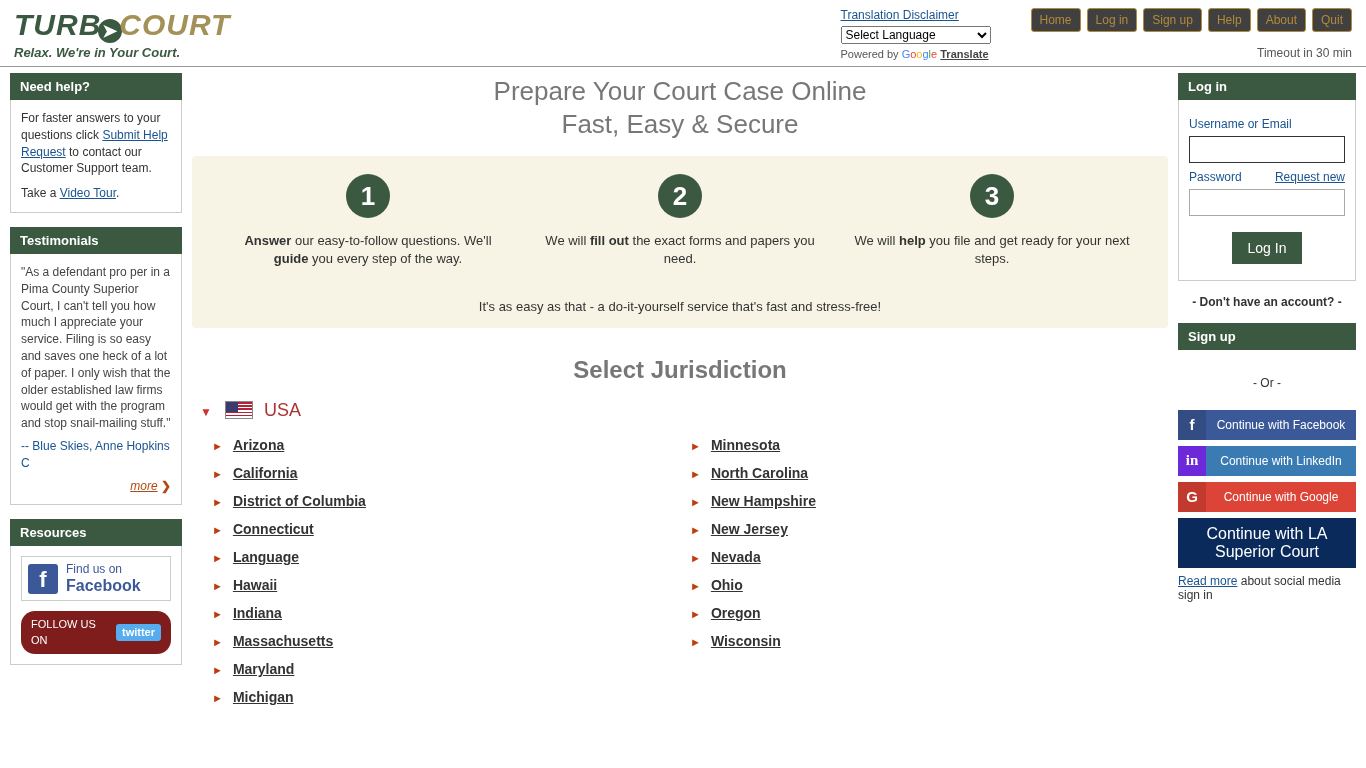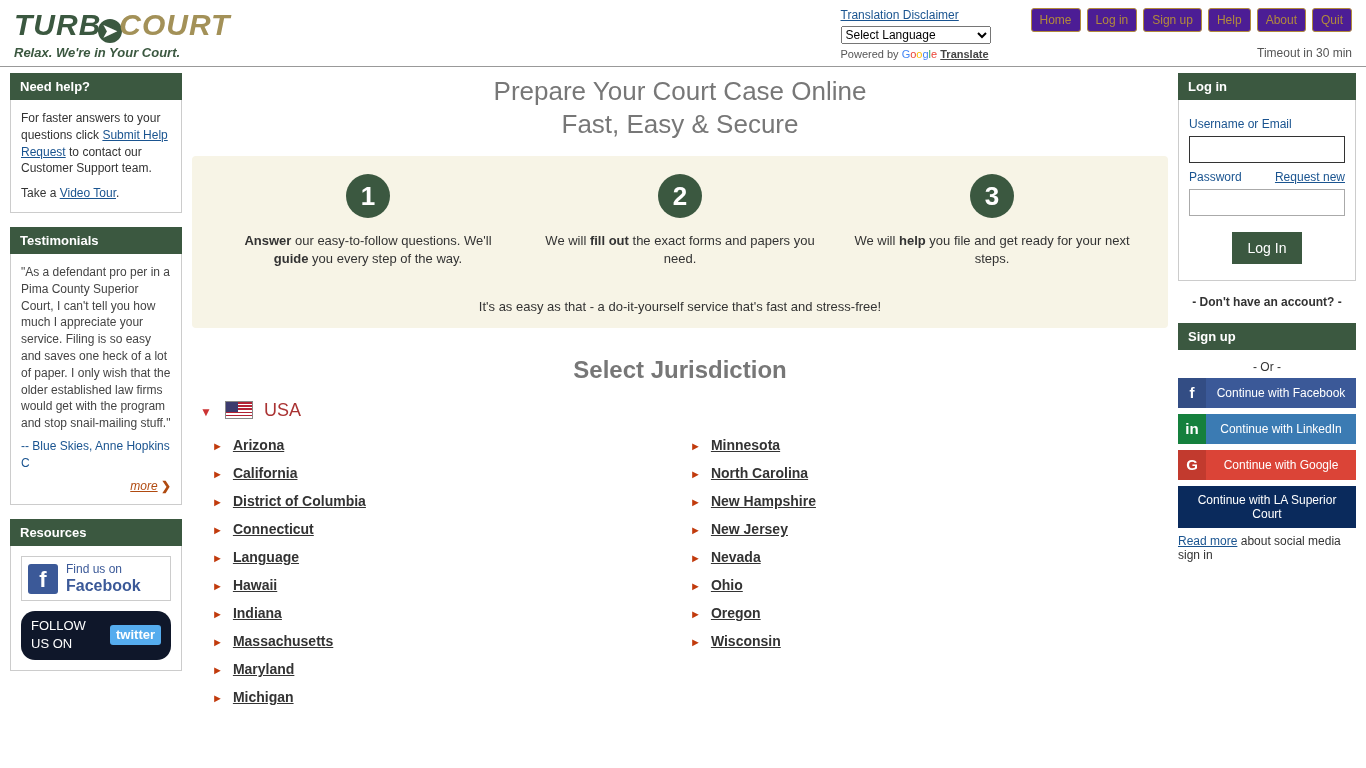--- a/index.html
+++ b/index.html
@@ -14,40 +14,40 @@
 .logo .circle { display:inline-block; width:24px; height:24px; border-radius:50%; background:#3b5840; color:#fff; text-align:center; line-height:24px; font-size:18px; vertical-align: -2px; margin: 0 -3px;}
 .tagline { font-size: 13px; font-style: italic; color: #3b5840; font-weight: bold; margin-top: 2px; }
 .header-mid { margin-left: auto; padding-right: 40px; font-size: 12px; }
 .header-mid .disclaimer { text-decoration: underline; display: inline-block; margin-bottom: 4px; }
 .lang-select { width: 150px; font-size: 12px; }
 .powered { font-size: 11px; margin-top: 4px; color: #555; }
 .powered .g1{color:#4285f4}.powered .g2{color:#ea4335}.powered .g3{color:#fbbc05}.powered .g4{color:#4285f4}.powered .g5{color:#34a853}.powered .g6{color:#ea4335}
 .powered .translate{font-weight:bold; text-decoration:underline; color:#444;}
 .header-right { text-align: right; }
 .nav-btns { display: flex; gap: 6px; margin-bottom: 14px; }
-.nav-btn { border: 1px solid #b28a3c; color: #b28a3c; background: #4c1d95; padding: 4px 8px; font-size: 12px; border-radius: 3px; cursor: pointer; }
+.nav-btn { border: 1px solid #b28a3c; color: #b28a3c; background: #404040; padding: 4px 8px; font-size: 12px; border-radius: 3px; cursor: pointer; }
 .timeout { font-size: 12px; color: #555; }
 
 .page { display: flex; padding: 6px 0 20px; }
 .col-left { width: 182px; padding: 0 0 0 10px; }
 .col-main { flex: 1; padding: 0 10px; }
 .col-right { width: 188px; padding: 0 10px 0 0; }
 
 .box-head { background: #3b5840; color: #fff; font-weight: bold; padding: 6px 10px; font-size: 13px; }
 .box-body { border: 1px solid #ccc; border-top: none; padding: 10px; font-size: 12px; line-height: 1.4; margin-bottom: 14px; }
 .box-body .quote{ color:#444; }
 .box-body .attrib{ color:#1a5490; margin-top:6px; }
 .more-row{ text-align:right; margin-top:6px; }
 .more-row a{ color:#b04a10; font-style:italic; }
 .more-row .arrow{ color:#b04a10; font-weight:bold; }
 
 .fb-badge { border:1px solid #ccc; padding:6px; display:flex; align-items:center; gap:8px; margin-bottom:10px; cursor:pointer; }
 .fb-badge .fchip{ width:30px; height:30px; background:#3b5998; color:#fff; font-weight:bold; font-size:22px; text-align:center; line-height:32px; border-radius:3px;}
 .fb-badge .fbtext{ color:#3b5998; font-size:12px; line-height:1.1; }
-.tw-badge{ background:#0f172a; color:#fff; font-size:13px; padding:6px 10px; display:inline-flex; align-items:center; gap:6px; border-radius:14px; cursor:pointer;}
+.tw-badge{ background:#7f1d1d; color:#fff; font-size:11px; padding:6px 10px; display:inline-flex; align-items:center; gap:6px; border-radius:14px; cursor:pointer;}
 .tw-badge .twchip{ background:#55acee; color:#fff; padding:1px 6px; border-radius:3px; font-weight:bold; }
 
 .main-title { text-align:center; color:#777; font-size:26px; font-weight:normal; line-height:1.25; margin: 2px 0 16px; }
 .steps { background:#f7f4e6; border-radius:4px; padding: 18px 20px 14px; }
 .steps-row{ display:flex; }
 .step{ flex:1; text-align:center; padding:0 16px; font-size:13px; color:#333; }
 .step .num{ width:44px; height:44px; border-radius:50%; background:#3b5840; color:#fff; font-size:26px; font-weight:bold; display:inline-flex; align-items:center; justify-content:center; margin-bottom:14px;}
 .step p{ line-height:1.35; }
 .steps-foot{ text-align:center; margin-top:32px; font-size:13px; }
 
@@ -61,28 +61,28 @@
 .jur-item{ padding:6px 0; }
 .jur-item .tri{ color:#c13a0c; font-size:11px; margin-right:10px;}
 .jur-item a{ color:#333; font-weight:bold; font-size:14px; }
 
 .login-box input[type=text], .login-box input[type=password]{ width:100%; padding:5px; border:1px solid #333; font-size:13px; }
 .login-box .lbl{ color:#1a5490; font-size:12px; display:block; margin:6px 0 3px;}
 .login-box .row2{ display:flex; justify-content:space-between; align-items:baseline; }
 .login-box .row2 a{ font-size:12px; }
 .login-btn{ background:#3b5840; color:#fff; border:none; padding:8px 16px; font-size:14px; cursor:pointer; display:block; margin:16px auto 6px;}
 .noacct{ text-align:center; font-weight:bold; font-size:12px; margin:14px 0; }
-.or{ text-align:center; font-size:12px; margin:4px 0; }
+.or{ text-align:center; font-size:12px; margin:20px 0; }
 .social-btn{ display:flex; align-items:center; color:#fff; font-size:12px; margin-bottom:6px; cursor:pointer; }
 .social-btn .chip{ width:28px; height:30px; display:flex; align-items:center; justify-content:center; font-weight:bold; font-size:15px;}
 .social-btn .lbl2{ flex:1; text-align:center; padding:7px 4px;}
 .s-fb{ background:#3b5998;} .s-fb .chip{background:#334d84;}
-.s-li{ background:#3b7bb3;} .s-li .chip{background:#15803d;}
+.s-li{ background:#3b7bb3;} .s-li .chip{background:#6d28d9;font-family:Liberation Serif, serif;}
 .s-gg{ background:#db4437;} .s-gg .chip{background:#c23a2e;}
-.s-la{ background:#0a2a5c; text-align:center; padding:7px 4px; font-size:12px;}
+.s-la{ background:#0a2a5c; text-align:center; padding:7px 4px; font-size:16px;}
 .readmore{ font-size:12px; margin-top:6px; }
 </style>
 </head>
 <body>
 
 <div class="header">
   <div class="logo-block">
     <div class="logo">
       <span class="t1">TURB</span><span class="circle">➤</span><span class="t2">COURT</span>
     </div>

